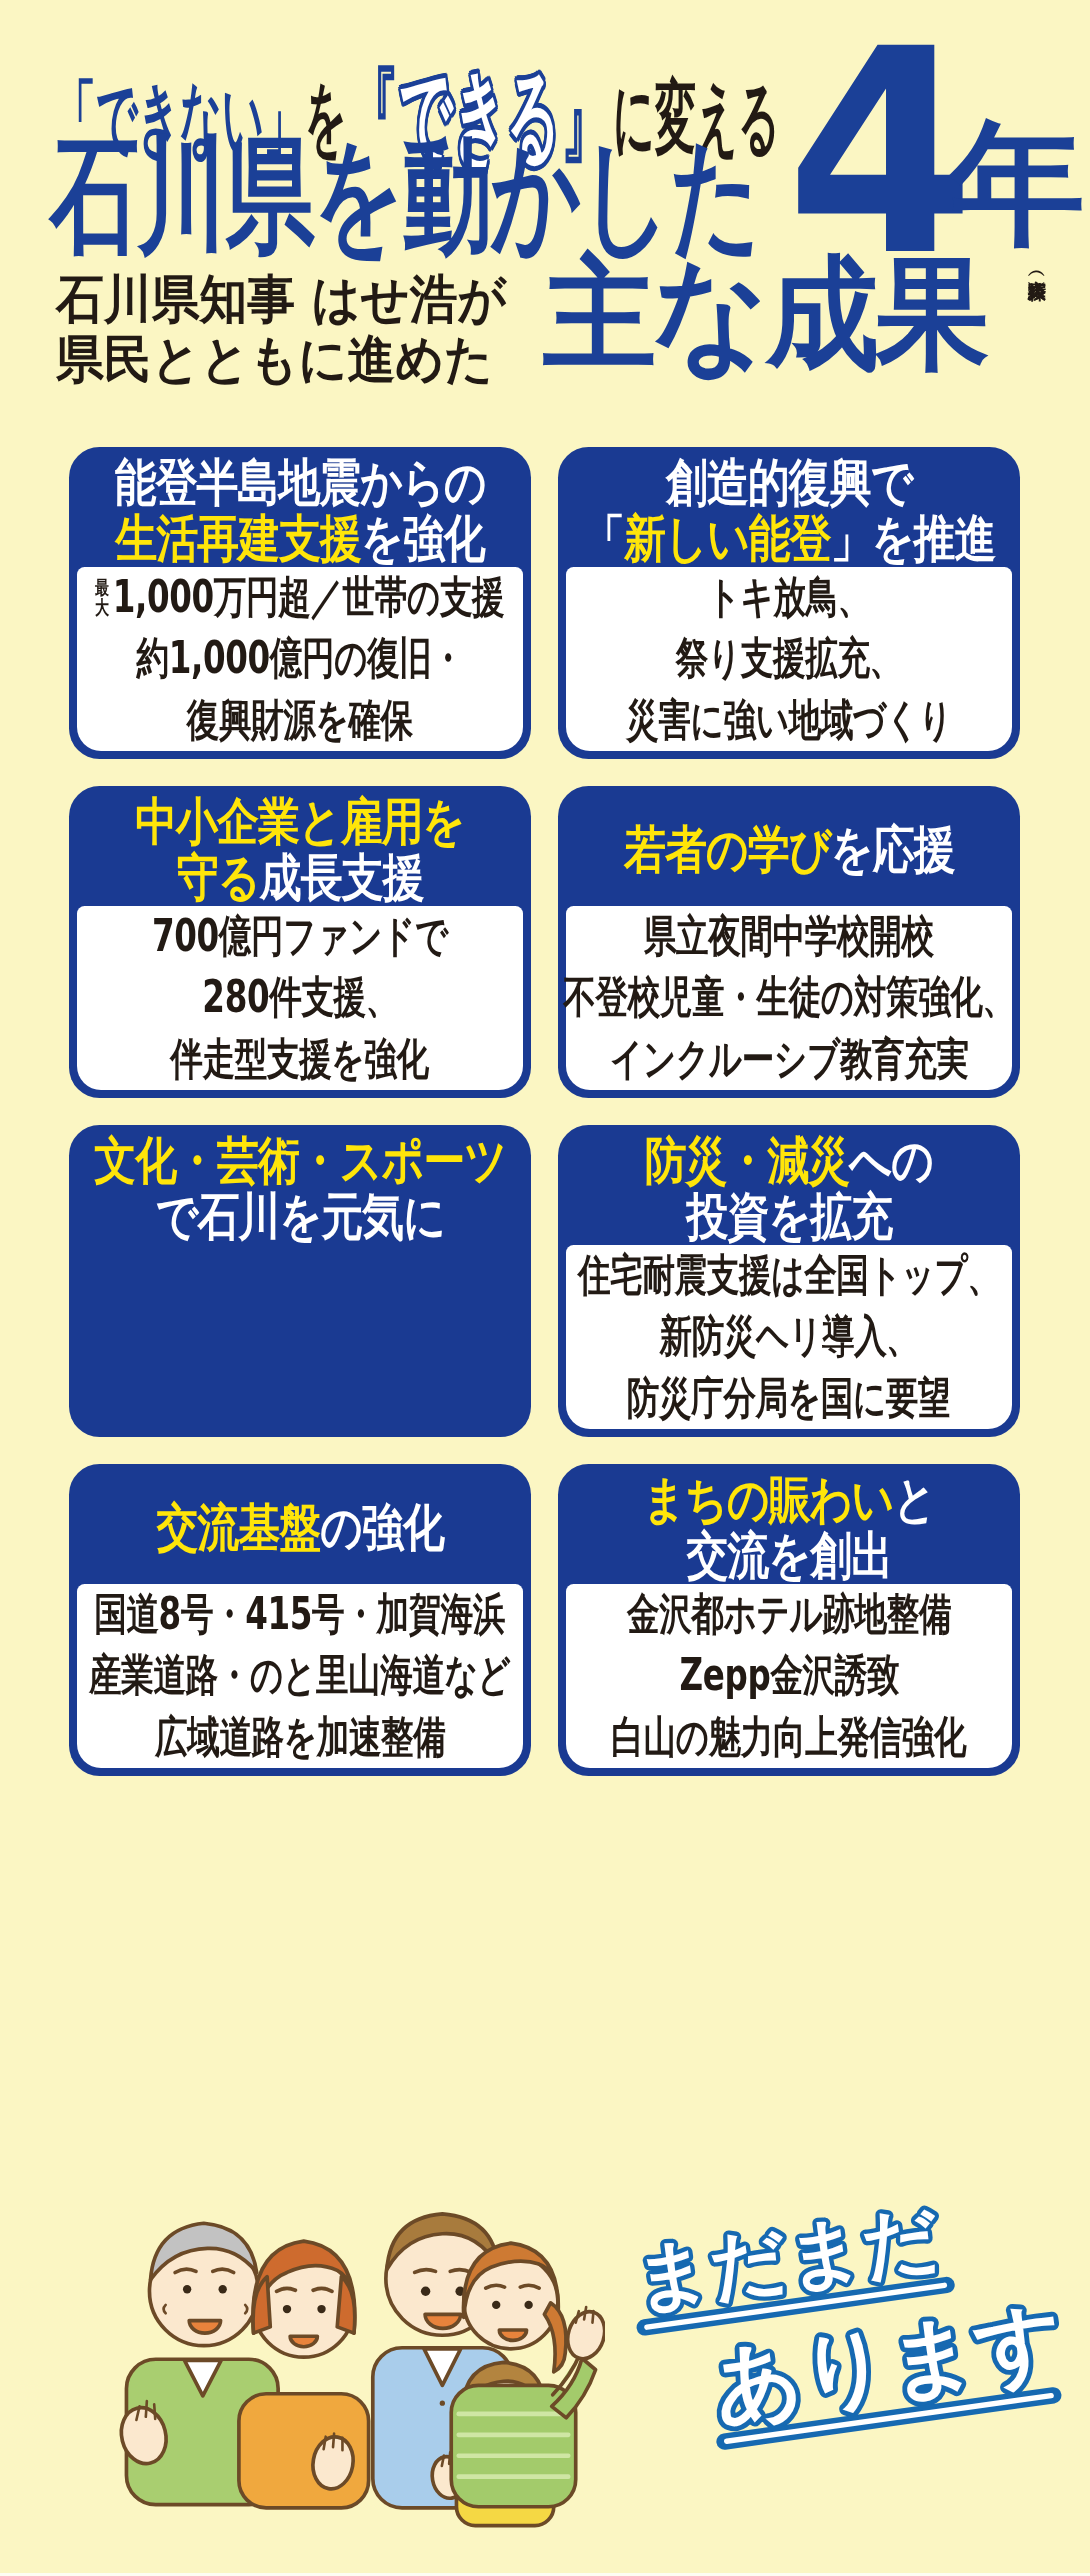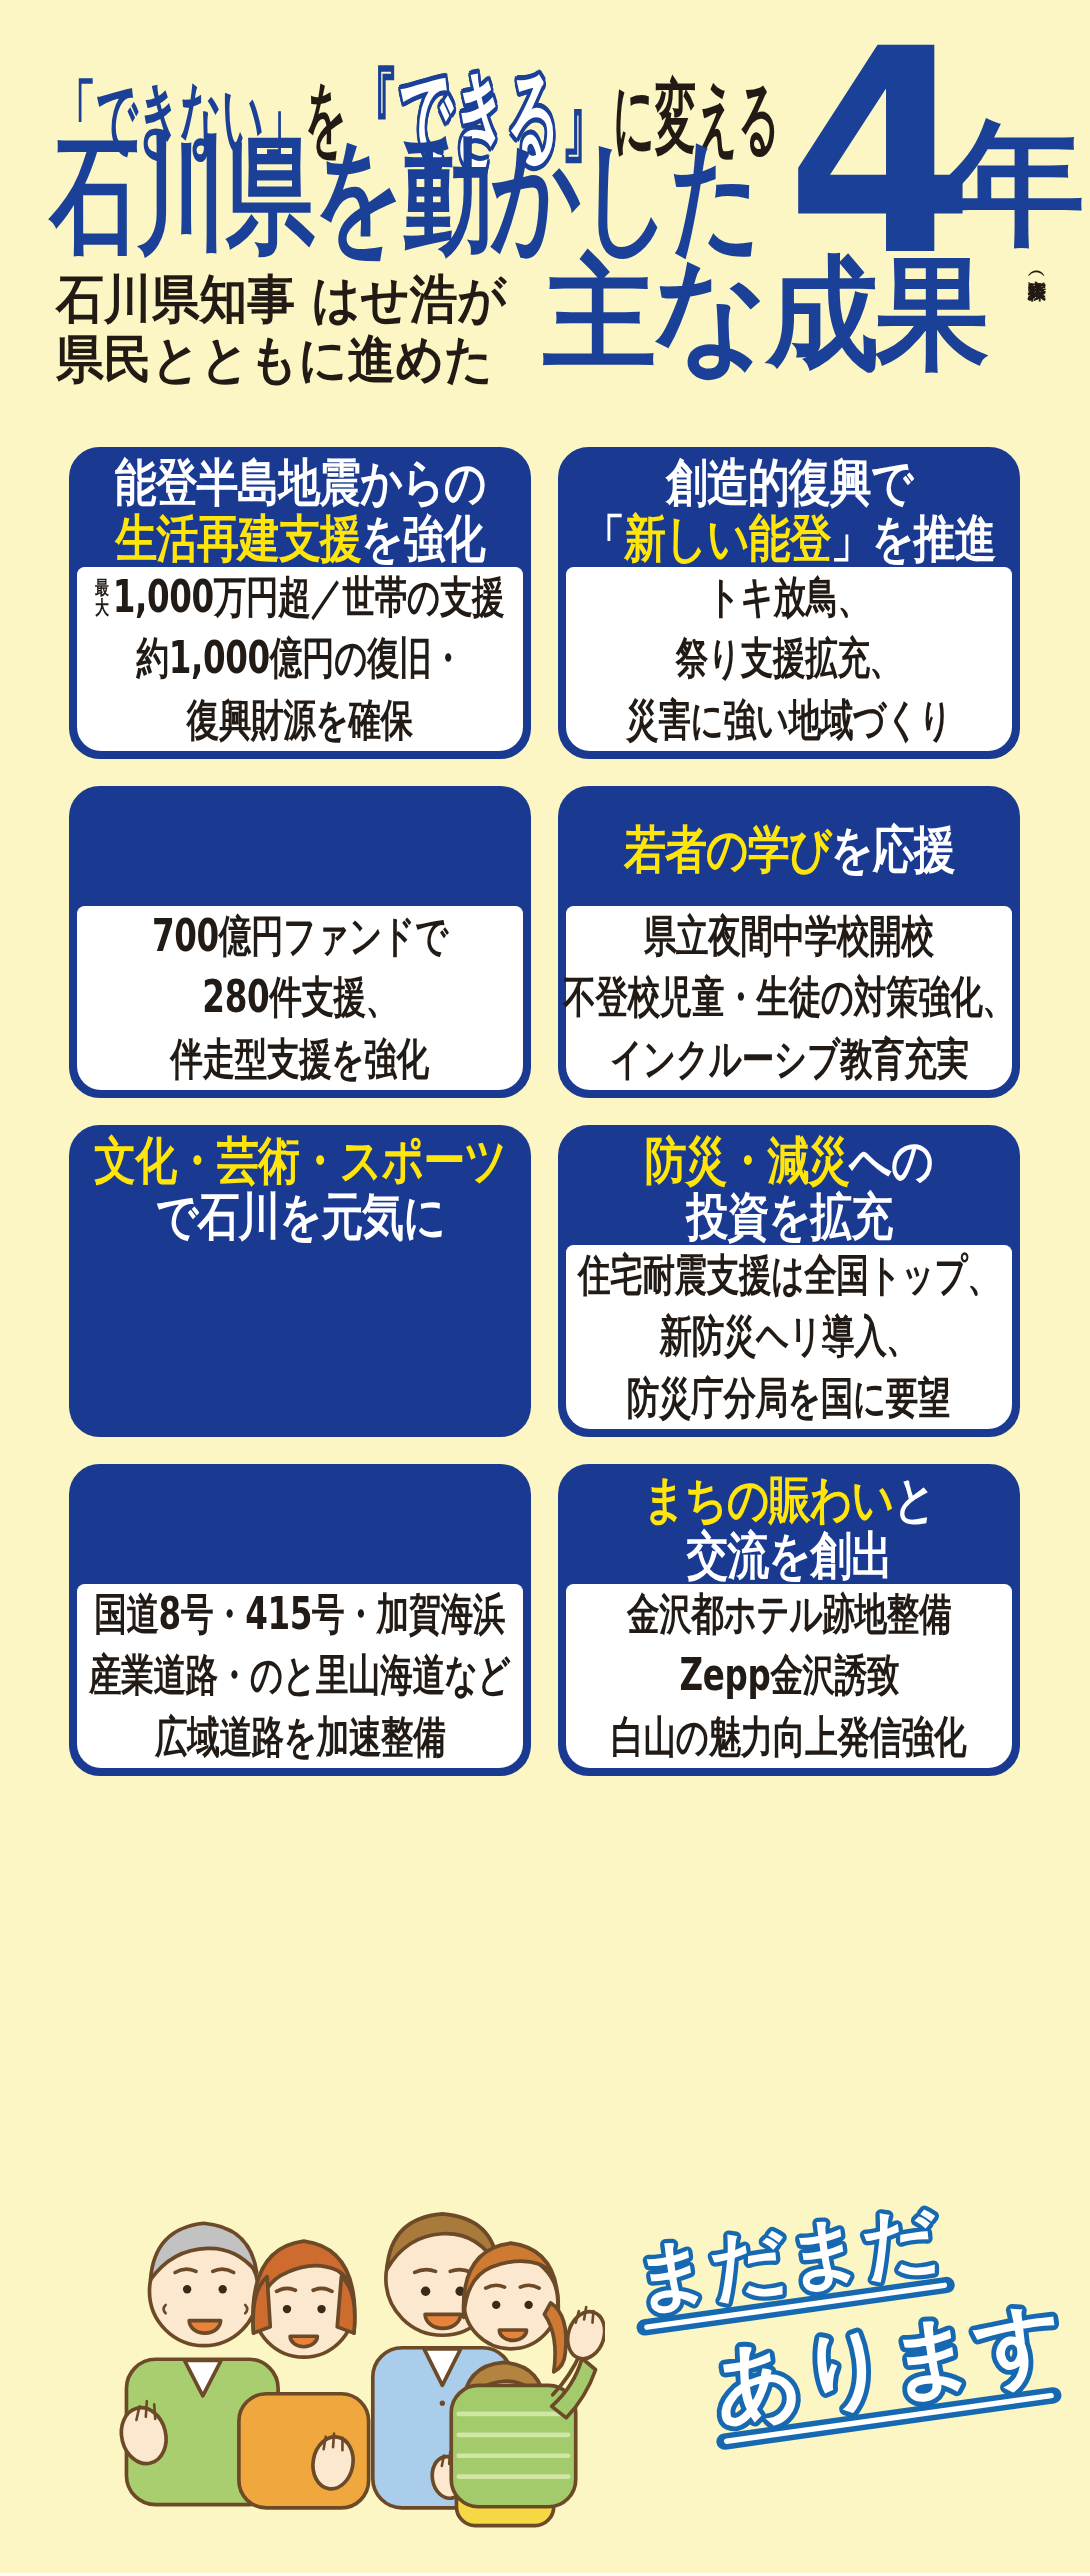--- a/index.html
+++ b/index.html
@@ -141,20 +141,24 @@
         <span class="bl">
           <span>祭り支援拡充、</span>
         </span>
         <span class="bl">
           <span>災害に強い地域づくり</span>
         </span>
       </div>
   </div>
 
   <div class="card">
+    <div class="card-head">
+        <span class="tl"><span class="y">中小企業と雇用を</span></span>
+        <span class="tl"><span class="y">守る</span><span class="w">成長支援</span></span>
+      </div>
     <div class="card-body">
         <span class="bl">
           <span>700億円ファンドで</span>
         </span>
         <span class="bl">
           <span>280件支援、</span>
         </span>
         <span class="bl">
           <span>伴走型支援を強化</span>
         </span>
@@ -199,20 +203,23 @@
         <span class="bl">
           <span>新防災ヘリ導入、</span>
         </span>
         <span class="bl">
           <span>防災庁分局を国に要望</span>
         </span>
       </div>
   </div>
 
   <div class="card">
+    <div class="card-head">
+        <span class="tl"><span class="y">交流基盤</span><span class="w">の強化</span></span>
+      </div>
     <div class="card-body">
         <span class="bl">
           <span>国道8号・415号・加賀海浜</span>
         </span>
         <span class="bl">
           <span>産業道路・のと里山海道など</span>
         </span>
         <span class="bl">
           <span>広域道路を加速整備</span>
         </span>

